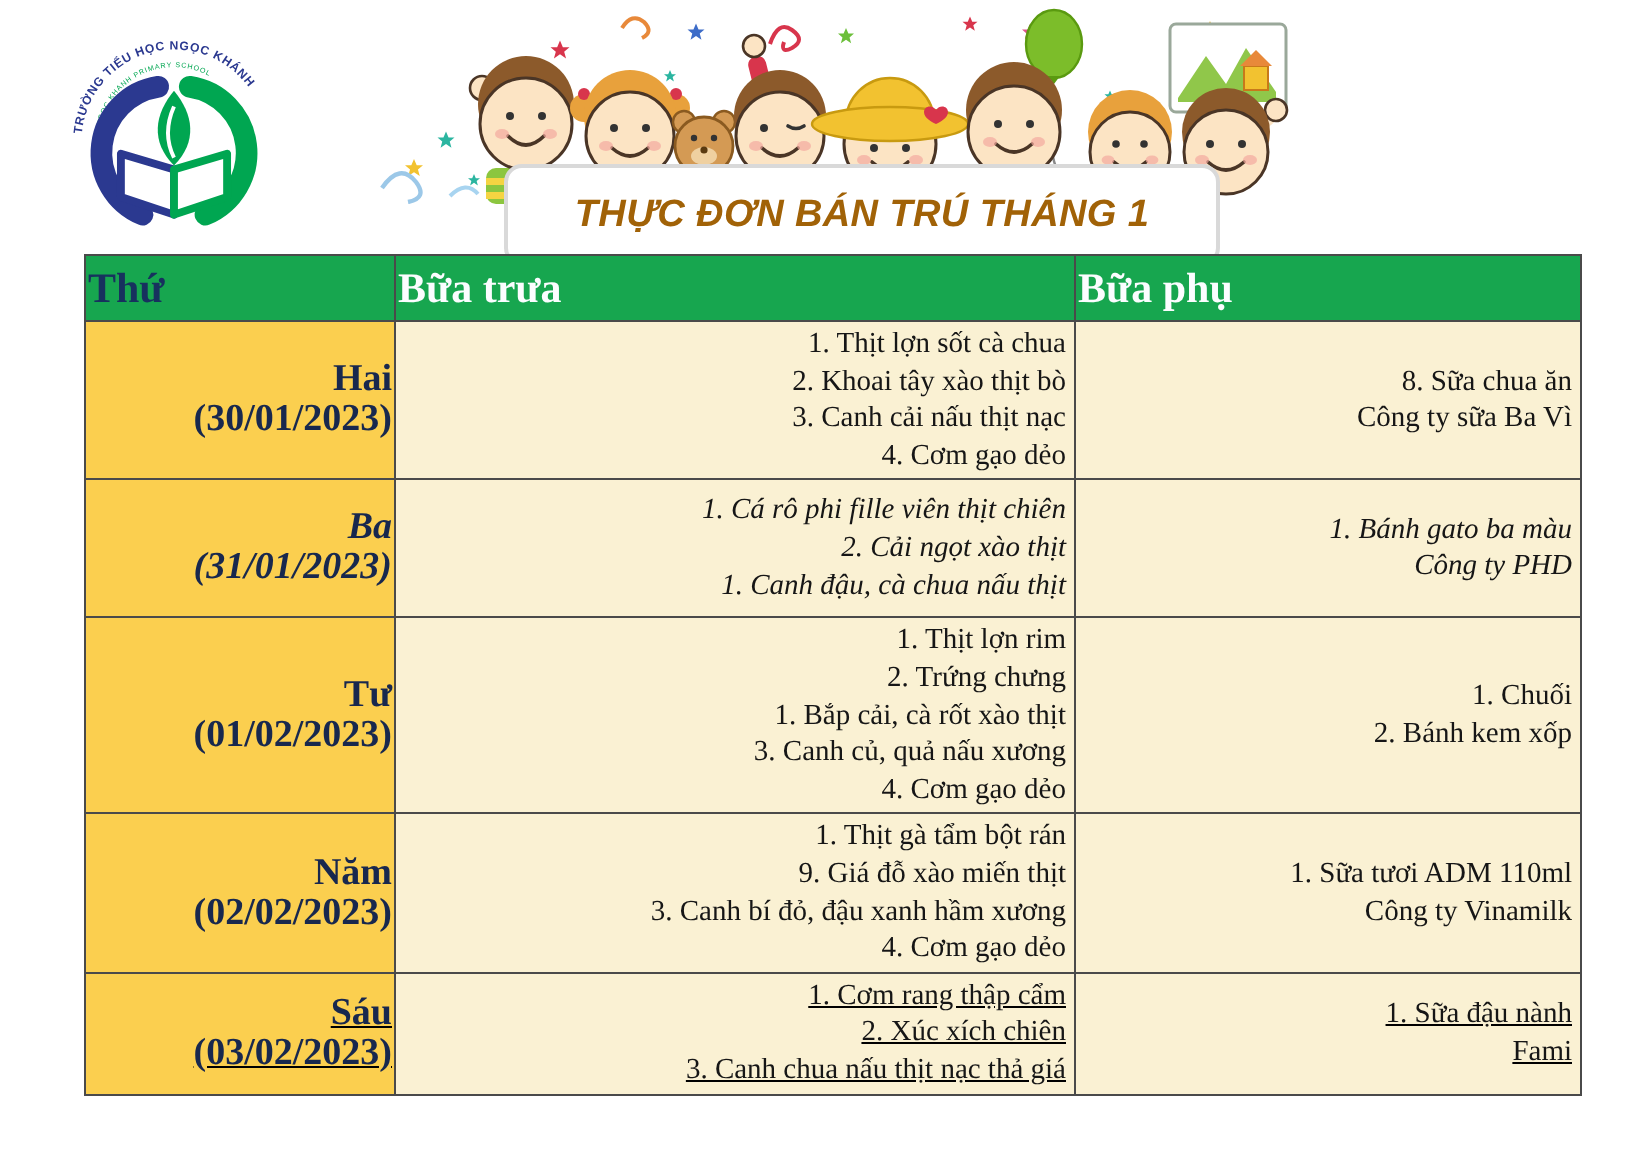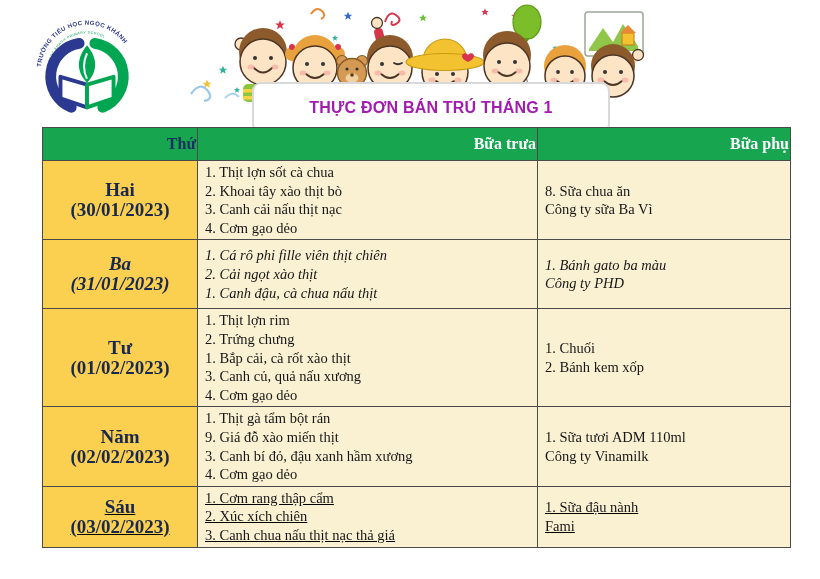--- a/index.html
+++ b/index.html
@@ -10,30 +10,30 @@
   .logo{position:absolute;left:28px;top:8px;width:118px;height:118px;}
 
   
   .kids{position:absolute;left:185px;top:0;width:460px;height:102px;z-index:1;}
 
   
   .banner{position:absolute;left:252px;top:82px;width:354px;height:47px;z-index:2;
           background:#ffffff;border:2px solid #d9d9d9;border-radius:9px;
           display:flex;flex-direction:column;align-items:center;justify-content:center;}
   .banner .title{font-family:"Liberation Sans",sans-serif;font-weight:bold;
-          font-size:16px;color:#a21caf;letter-spacing:.2px;line-height:20px;}
+          font-size:19px;color:#a16207;letter-spacing:.2px;line-height:20px;font-style:italic;}
   .banner .subtitle{font-family:"Liberation Sans",sans-serif;font-weight:bold;
           font-size:16px;color:#1f3fa8;line-height:20px;}
 
   
   table.menu{position:absolute;left:42px;top:127px;z-index:3;border-collapse:collapse;
           table-layout:fixed;width:748px;}
-  table.menu td,table.menu th{border:1px solid #4a4a4a;overflow:hidden;}
+  table.menu td,table.menu th{border:1px solid #4a4a4a;overflow:hidden;text-align:right;}
   tr.hdr{height:33px;}
-  tr.hdr th{background:#17a64f;font-size:16px;font-weight:bold;text-align:right;}
+  tr.hdr th{background:#17a64f;font-size:21px;font-weight:bold;text-align:left;}
   th.h-day{color:#17315e;}
   th.h-lunch,th.h-snack{color:#fbfdff;}
   td.day-cell{background:#fbcf4f;text-align:center;font-weight:bold;color:#18284e;
           font-size:19px;line-height:20px;}
   td.menu-cell{background:#faf1d3;font-size:14.5px;color:#161616;vertical-align:middle;
           padding:2px 4px 2px 7px;}
   td.menu-cell div{line-height:18.6px;white-space:nowrap;}
   tr.r0{height:75px;} tr.r1{height:69px;font-style:italic;} tr.r2{height:93px;} tr.r3{height:75px;} tr.r4{height:60px;text-decoration:underline;}
 </style>
 </head>

